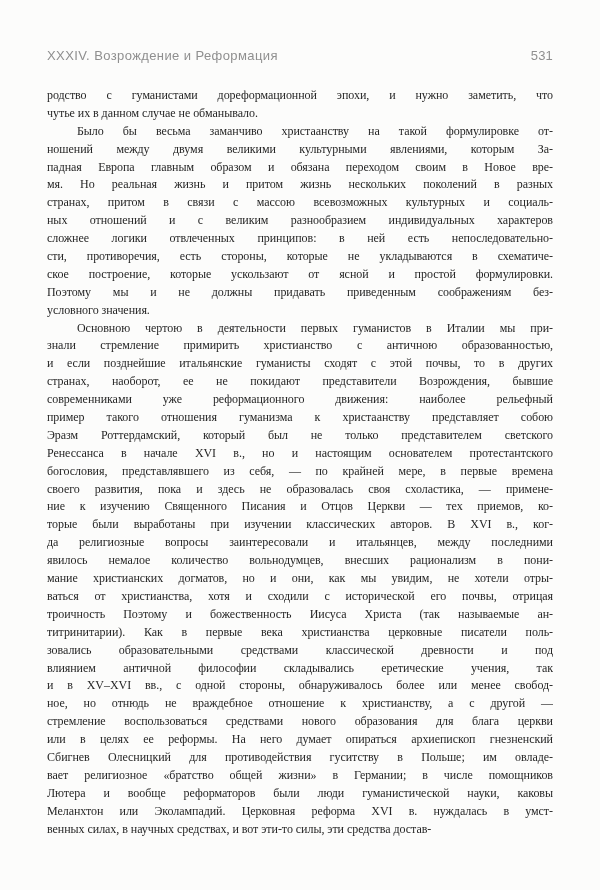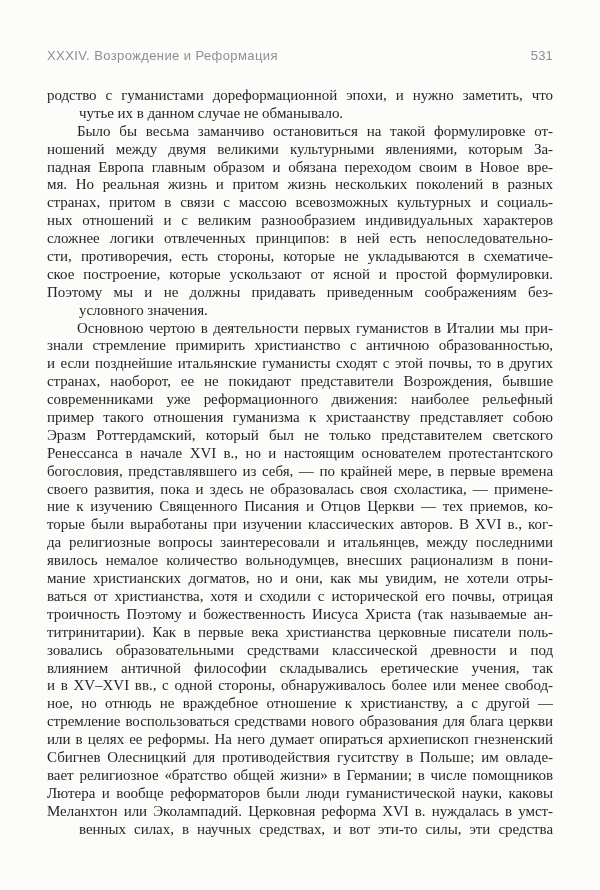--- a/index.html
+++ b/index.html
@@ -30,53 +30,52 @@
     color: #8f8f8f;
   }
   .page-header .page-num {
     letter-spacing: 0.2px;
   }
   .page-body {
     position: absolute;
     top: 87px;
     left: 47px;
     width: 506px;
-    font-size: 15px;
+    font-size: 12px;
     letter-spacing: -0.05px;
     line-height: 17.9px;
     color: #262626;
   }
   .line {
     height: 17.9px;
     overflow: hidden;
     text-align: justify;
     text-align-last: justify;
   }
   .line.last {
     text-align-last: left;
-    margin-left: 32px;
   }
   .line.indent {
     text-indent: 30px;
   }
   .em { }
   .rm { font-style: normal; }
 </style>
 </head>
 <body>
 
 <div class="book-page">
   <div class="page-header">
     <span class="chapter-title">XXXIV. Возрождение и Реформация</span>
     <span class="page-num">531</span>
   </div>
   <div class="page-body">
       <div class="line"><span class="rm">родство с гуманистами дореформационной эпохи, и нужно заметить, что</span></div>
       <div class="line last"><span class="rm">чутье их в данном случае не обманывало.</span></div>
-      <div class="line indent"><span class="rm">Было бы весьма заманчиво остановиться на такой формулировке от-</span></div>
+      <div class="line indent"><span class="rm">Было бы весьма заманчиво христаанству на такой формулировке от-</span></div>
       <div class="line"><span class="rm">ношений между двумя великими культурными явлениями, которым За-</span></div>
       <div class="line"><span class="rm">падная Европа главным образом и обязана переходом своим в Новое вре-</span></div>
       <div class="line"><span class="rm">мя. Но реальная жизнь и притом жизнь нескольких поколений в разных</span></div>
       <div class="line"><span class="rm">странах, притом в связи с массою всевозможных культурных и социаль-</span></div>
       <div class="line"><span class="rm">ных отношений и с великим разнообразием индивидуальных характеров</span></div>
       <div class="line"><span class="rm">сложнее логики отвлеченных принципов: в ней есть непоследовательно-</span></div>
       <div class="line"><span class="rm">сти, противоречия, есть стороны, которые не укладываются в схематиче-</span></div>
       <div class="line"><span class="rm">ское построение, которые ускользают от ясной и простой формулировки.</span></div>
       <div class="line"><span class="rm">Поэтому мы и не должны придавать приведенным соображениям без-</span></div>
       <div class="line last"><span class="rm">условного значения.</span></div>

